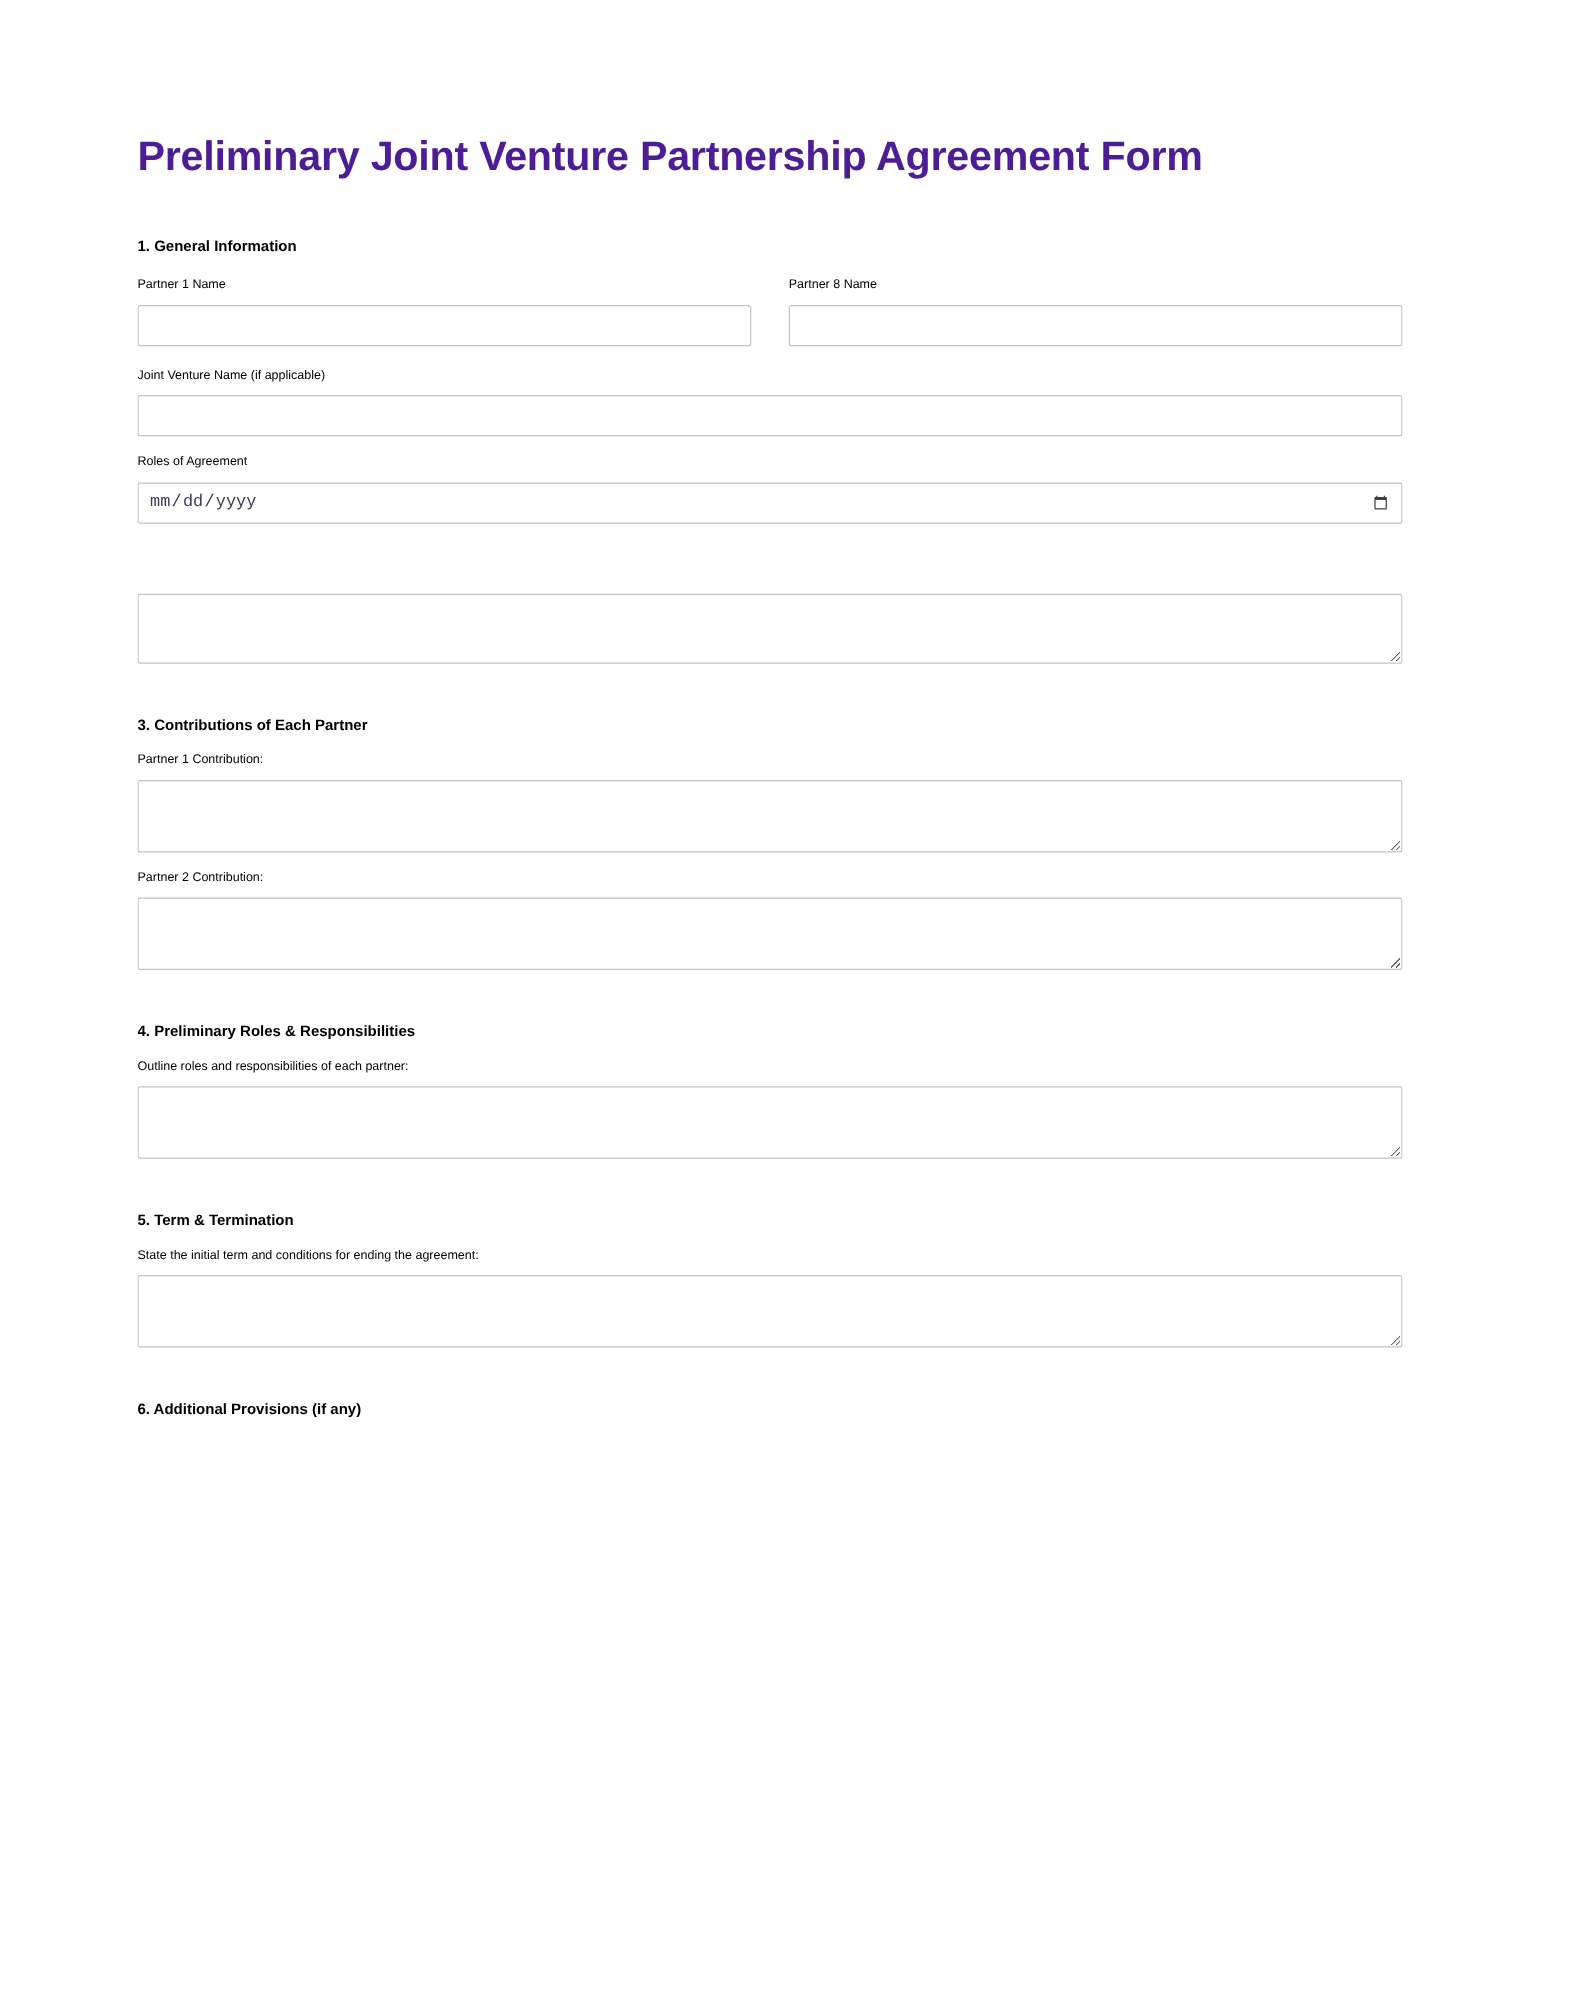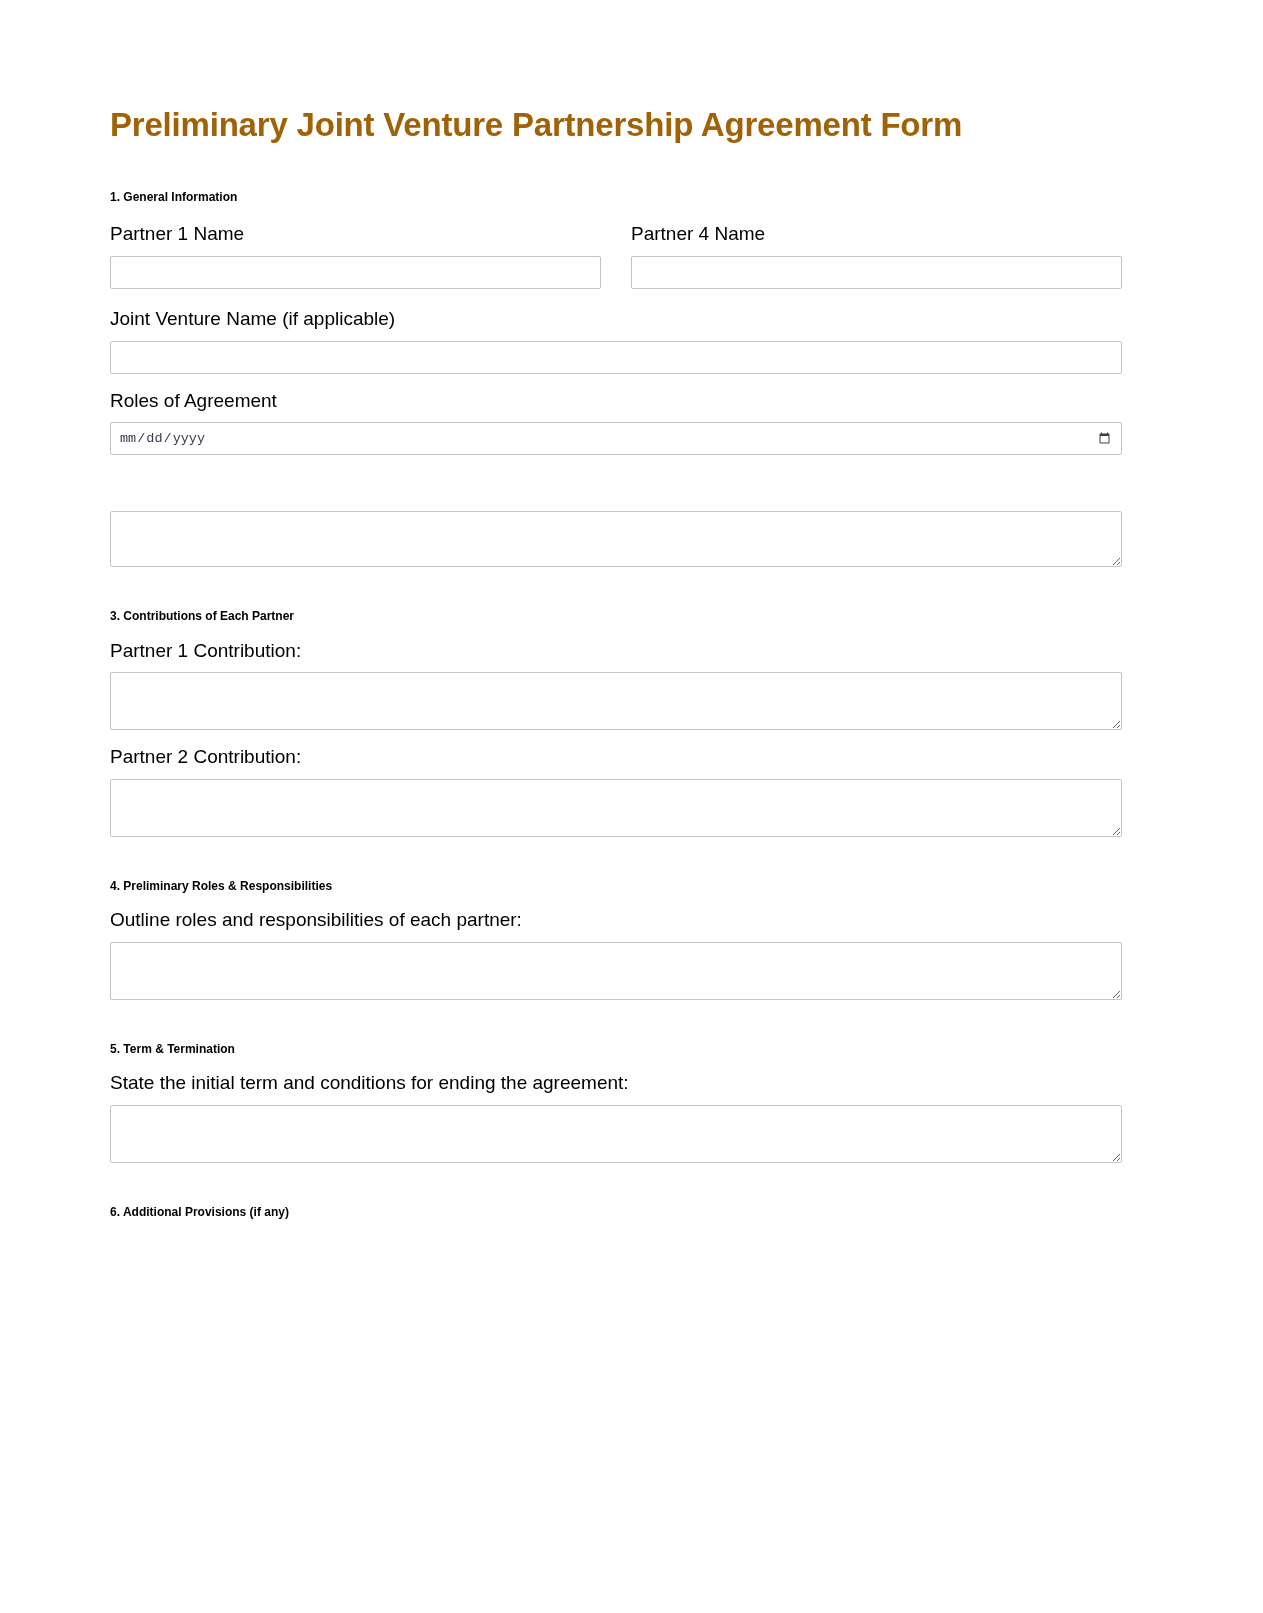--- a/index.html
+++ b/index.html
@@ -32,42 +32,42 @@
     max-height: 1270px;
     overflow: hidden;
   }
   .form-title {
     font-size: 33px;
     font-weight: bold;
     letter-spacing: -0.2px;
     margin: 0;
     padding-top: 106px;
     line-height: 1.15;
-    color: #a16207;
+    color: #4c1d95;
   }
   .section {
     margin-top: 0;
   }
   .section-heading {
     font-size: 12px;
     font-weight: bold;
     margin: 0;
     color: #000000;
     line-height: 1.2;
   }
   .sec-1 { padding-top: 46px; }
   .sec-2 { padding-top: 42px; }
   .sec-3 { padding-top: 42px; }
   .sec-4 { padding-top: 42px; }
   .sec-5 { padding-top: 42px; }
   .sec-6 { padding-top: 42px; }
 
   .field-label {
     display: block;
-    font-size: 19px;
+    font-size: 10px;
     font-weight: normal;
     color: #000000;
     line-height: 1.35;
     margin: 0;
   }
   .label-gap { margin-top: 17px; }
   .label-gap-sm { margin-top: 14px; }
 
   .row-2col {
     display: flex;
@@ -138,21 +138,21 @@
 
     <section class="section sec-1">
       <h2 class="section-heading">1. General Information</h2>
 
       <div class="row-2col">
         <div class="col">
           <label class="field-label" for="partner-1-name">Partner 1 Name</label>
           <input id="partner-1-name" type="text" placeholder="" style="">
         </div>
         <div class="col">
-          <label class="field-label" for="partner-2-name">Partner 4 Name</label>
+          <label class="field-label" for="partner-2-name">Partner 8 Name</label>
           <input id="partner-2-name" type="text" placeholder="" style="">
         </div>
       </div>
 
       <div class="label-gap">
         <label class="field-label" for="joint-venture-name">Joint Venture Name (if applicable)</label>
         <input id="joint-venture-name" type="text" placeholder="" style="">
       </div>
 
       <div class="label-gap-sm">

